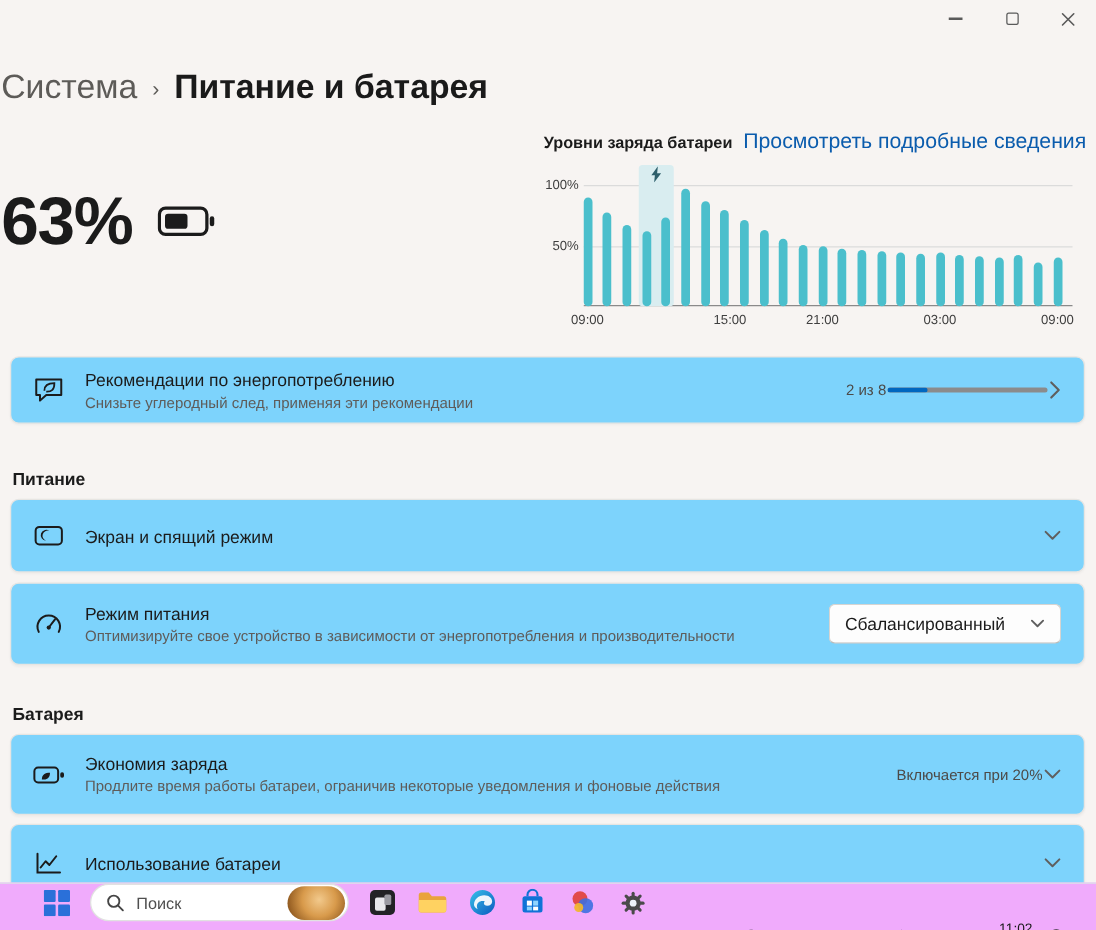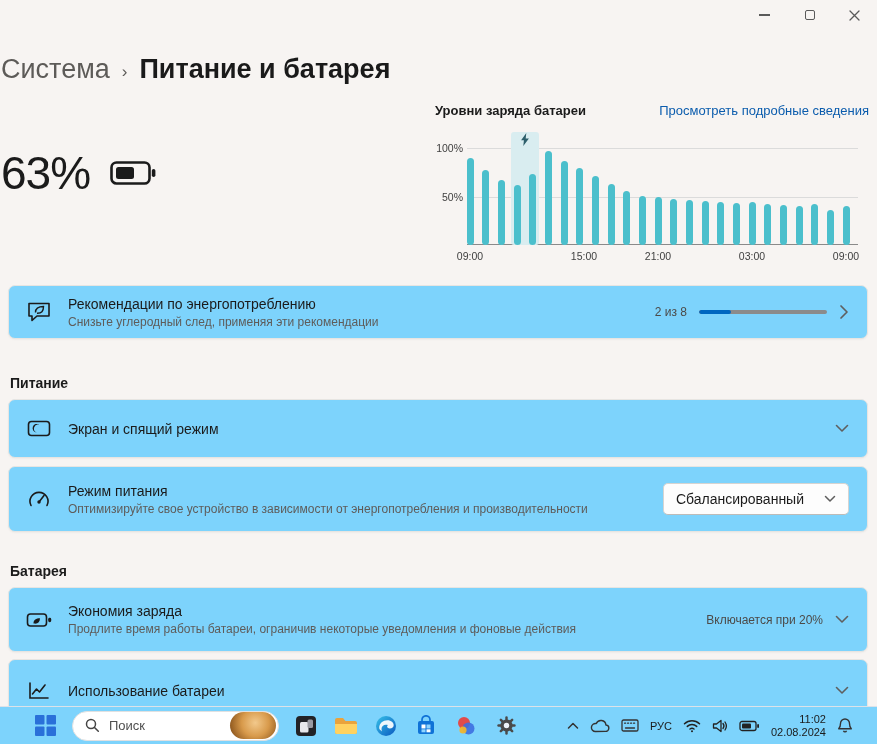--- a/index.html
+++ b/index.html
@@ -17,27 +17,27 @@
   .max-glyph { width:10px; height:10px; border:1.4px solid #5a5a5a; border-radius:2px; }
 
   
   .breadcrumb { position:absolute; left:1px; top:54px; display:flex; align-items:center; gap:12px; font-size:27px; }
   .crumb-parent { color:#5d5b58; }
   .crumb-sep { color:#5d5b58; font-size:17px; padding-top:4px; }
   .crumb-current { color:#1a1a1a; font-weight:700; }
 
   
   .battery-summary { position:absolute; left:1px; top:146px; display:flex; align-items:center; gap:20px; }
-  .battery-percent { font-size:46px; font-weight:400; letter-spacing:-1px; }
+  .battery-percent { font-size:54px; font-weight:700; letter-spacing:-1px; }
 
   
   .chart { position:absolute; left:435px; top:103px; width:434px; }
   .chart-head { display:flex; justify-content:space-between; align-items:baseline; height:18px; }
   .chart-title { font-size:13px; font-weight:700; }
-  .chart-link { font-size:13px; color:#0b5cad; cursor:pointer; }
+  .chart-link { font-size:17px; color:#0b5cad; cursor:pointer; }
   .plot-outer { position:relative; margin-left:35px; margin-top:27px; width:376px; height:97px; }
   .gridline { position:absolute; left:-3px; right:-12px; height:1px; background:#dbdbdb; }
   .baseline { position:absolute; left:-3px; right:-12px; bottom:0; height:1px; background:#8a8a8a; }
   .ylabel { position:absolute; right:100%; margin-right:7px; font-size:10.5px; color:#3f3f3f; transform:translateY(-50%); }
   .bar { position:absolute; bottom:0; width:7px; border-radius:4px; }
   .hl-band { position:absolute; top:-16px; bottom:0; border-radius:3px; }
   .bolt { position:absolute; top:1px; left:50%; transform:translateX(-50%); }
   .xticks { position:relative; margin-left:35px; width:376px; height:16px; margin-top:5px; }
   .xtick { position:absolute; top:0; transform:translateX(-50%); font-size:10.5px; color:#3f3f3f; white-space:nowrap; }
 
@@ -45,39 +45,39 @@
   .card {
     position:absolute; left:8px; right:9px;
     background:#7dd3fc; border:1px solid #e7e5e2; border-radius:7px;
     box-shadow:0 1px 2px rgba(0,0,0,0.04);
     display:flex; align-items:center; padding:0 18px 0 16px;
   }
   .card .icn { width:28px; display:flex; justify-content:center; margin-right:15px; flex:0 0 auto; }
   .card-text { display:flex; flex-direction:column; gap:3px; }
   .card-title { font-size:14px; color:#1b1b1b; }
   .card-sub { font-size:12px; color:#5e5c5a; }
-  .card-right { margin-left:auto; display:flex; align-items:center; gap:12px; }
+  .card-right { margin-left:auto; display:flex; align-items:center; gap:1px; }
   .right-value { font-size:12px; color:#4c4a48; }
   .section-header { position:absolute; left:10px; font-size:14px; font-weight:700; }
 
   .progress-track { width:128px; height:4px; border-radius:2px; background:#8b8b8b; overflow:hidden; }
   .progress-fill { height:100%; border-radius:2px; }
 
   .dropdown {
     display:flex; align-items:center; justify-content:space-between; gap:20px;
     min-width:160px; height:32px; padding:0 12px;
     background:#fdfdfd; border:1px solid #d6d4d1; border-bottom-color:#bdbbb8;
     border-radius:5px; font-size:14px; font-family:inherit; color:#1b1b1b; cursor:pointer;
   }
 
   
   .taskbar {
     position:absolute; left:0; right:0; bottom:0; height:38px;
-    background:#7dd3fc; border-top:1px solid #dde2e8;
-    display:flex; align-items:center; z-index:20;
+    background:#f0abfc; border-top:1px solid #dde2e8;
+    display:flex; z-index:20;flex-direction:column;
   }
   .tb-left { display:flex; align-items:center; gap:14px; padding-left:32px; }
   .tb-icon { width:26px; height:26px; display:flex; align-items:center; justify-content:center; cursor:pointer; }
   .search-pill {
     display:flex; align-items:center; height:30px; width:207px;
     background:#ffffff; border:1px solid #e1e1e1; border-radius:15px;
     padding-left:12px; padding-right:2px; cursor:pointer;
   }
   .search-label { font-size:13px; color:#4f4f4f; margin-left:9px; flex:1; }
   .search-img {

